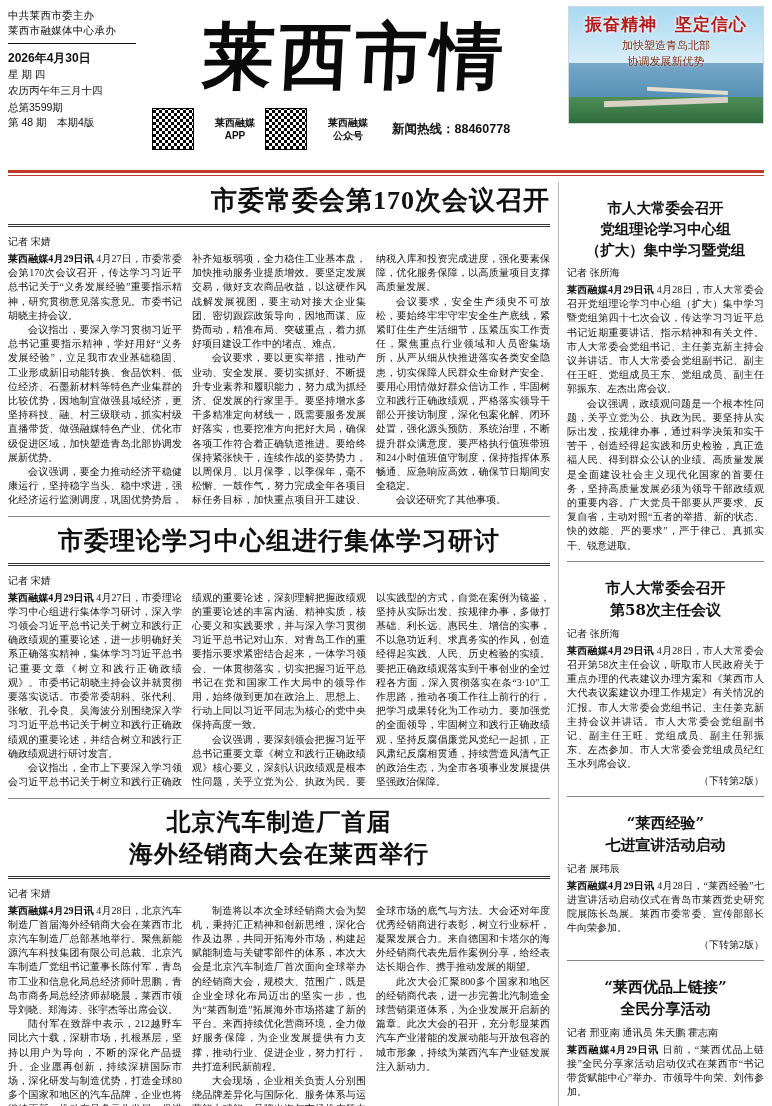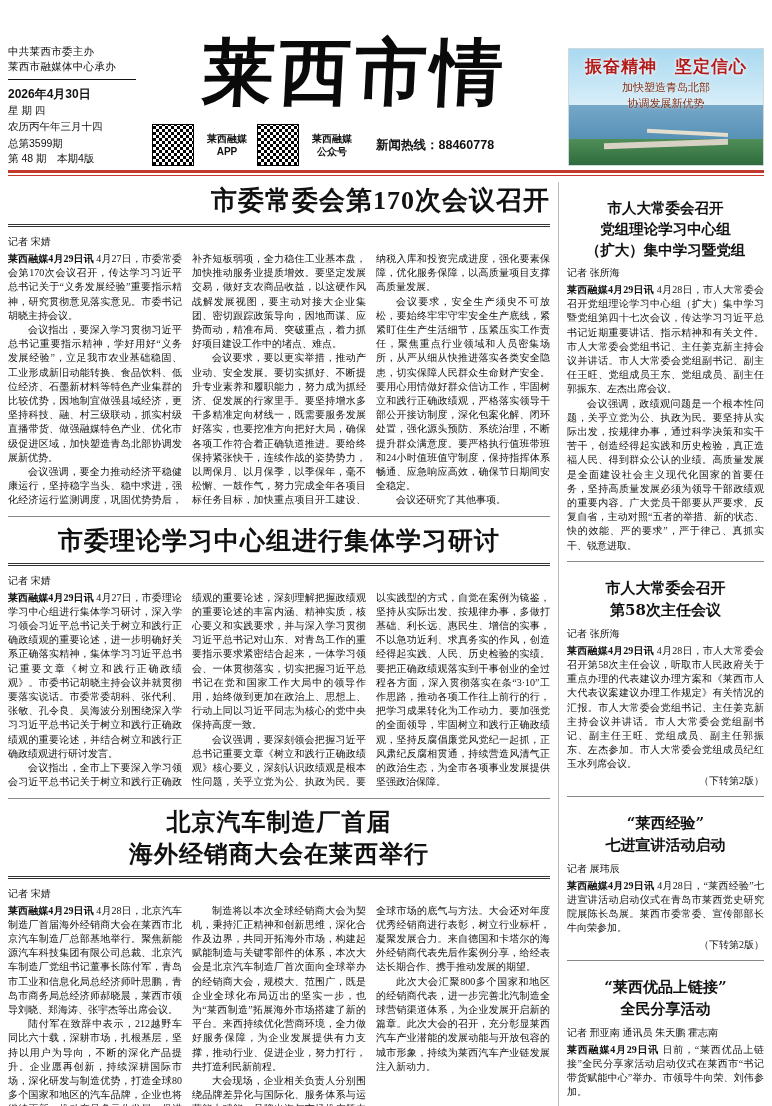--- a/index.html
+++ b/index.html
@@ -8,42 +8,42 @@
     width: 772px;
     height: 1106px;
     background: #ffffff;
     font-family: "Liberation Serif", "DejaVu Serif", serif;
     color: #111;
     overflow: hidden;
   }
   .page { width:772px; height:1106px; position:relative; padding: 6px 8px 0 8px; }
 
   
-  .masthead { display:flex; align-items:flex-end; height:160px; }
+  .masthead { display:flex; align-items:flex-start; height:160px; }
   .mh-left { width:128px; padding-top:2px; font-family:"Liberation Sans", sans-serif; }
   .mh-left .org { font-size:10.5px; line-height:15px; color:#111; letter-spacing:0.3px; }
   .mh-left .rule { height:1px; background:#111; margin:5px 0 6px 0; }
   .mh-left .dateline div { font-size:10.5px; line-height:16px; }
   .mh-left .dateline .big { font-size:12px; font-weight:bold; }
   .mh-left .issue { margin-top:2px; font-size:10.5px; line-height:15px;}
   .mh-center { flex:1; position:relative; padding-left:6px; }
   .nameplate {
     font-family:"DejaVu Serif", serif;
     font-weight:bold;
     font-size:72px;
     line-height:92px;
     letter-spacing:4px;
     color:#0a0a0a;
     text-align:center;
     padding-top:4px;
     white-space:nowrap;
     transform: skewX(-3deg);
   }
   .qr-row { display:flex; align-items:center; justify-content:flex-start; gap:10px; padding-left:10px; margin-top:6px; }
-  .qr-item { display:flex; align-items:center; gap:13px; }
+  .qr-item { display:flex; align-items:center; gap:21px; }
   .qr {
     width:42px; height:42px;
     background:
       repeating-linear-gradient(90deg,#000 0 3px,#fff 3px 6px),
       repeating-linear-gradient(0deg,#000 0 3px,#fff 3px 6px);
     background-blend-mode: difference;
     border:1px solid #000;
   }
   .qr-label { font-family:"Liberation Sans", sans-serif; font-size:10px; line-height:13px; font-weight:bold; text-align:center; }
   .hotline { font-family:"Liberation Sans", sans-serif; font-size:12.5px; font-weight:bold; margin-left:14px; white-space:nowrap; }

